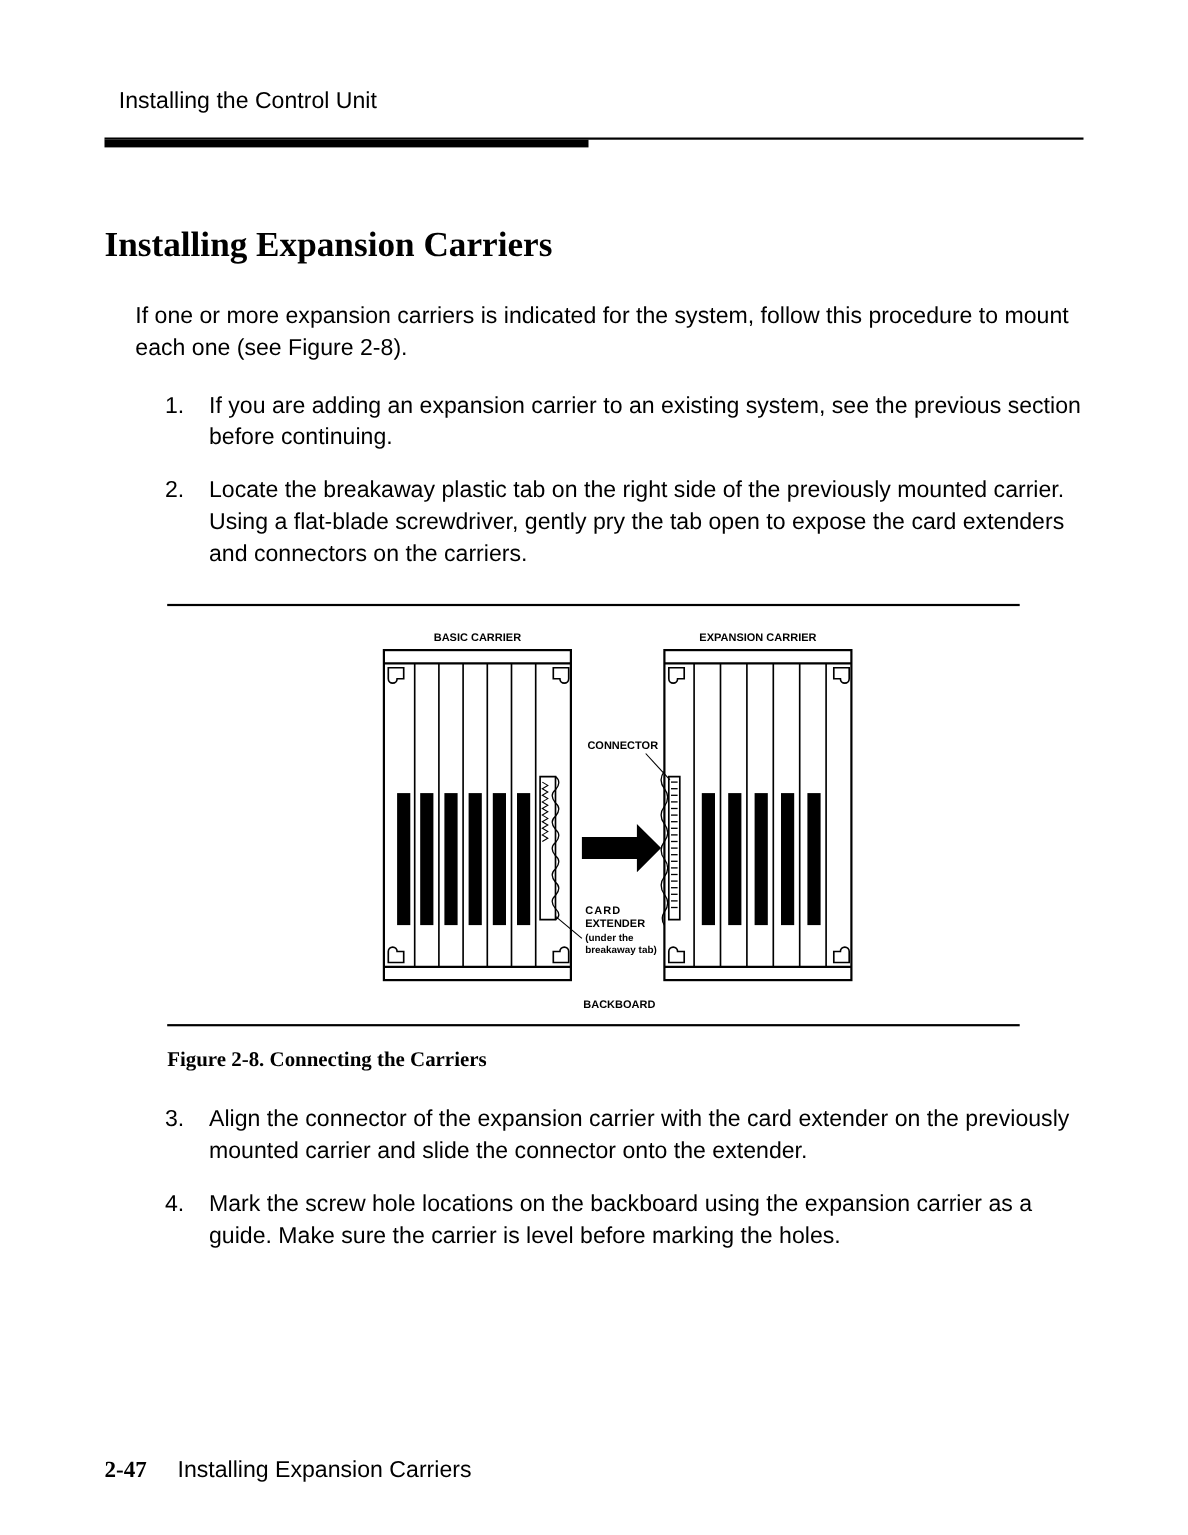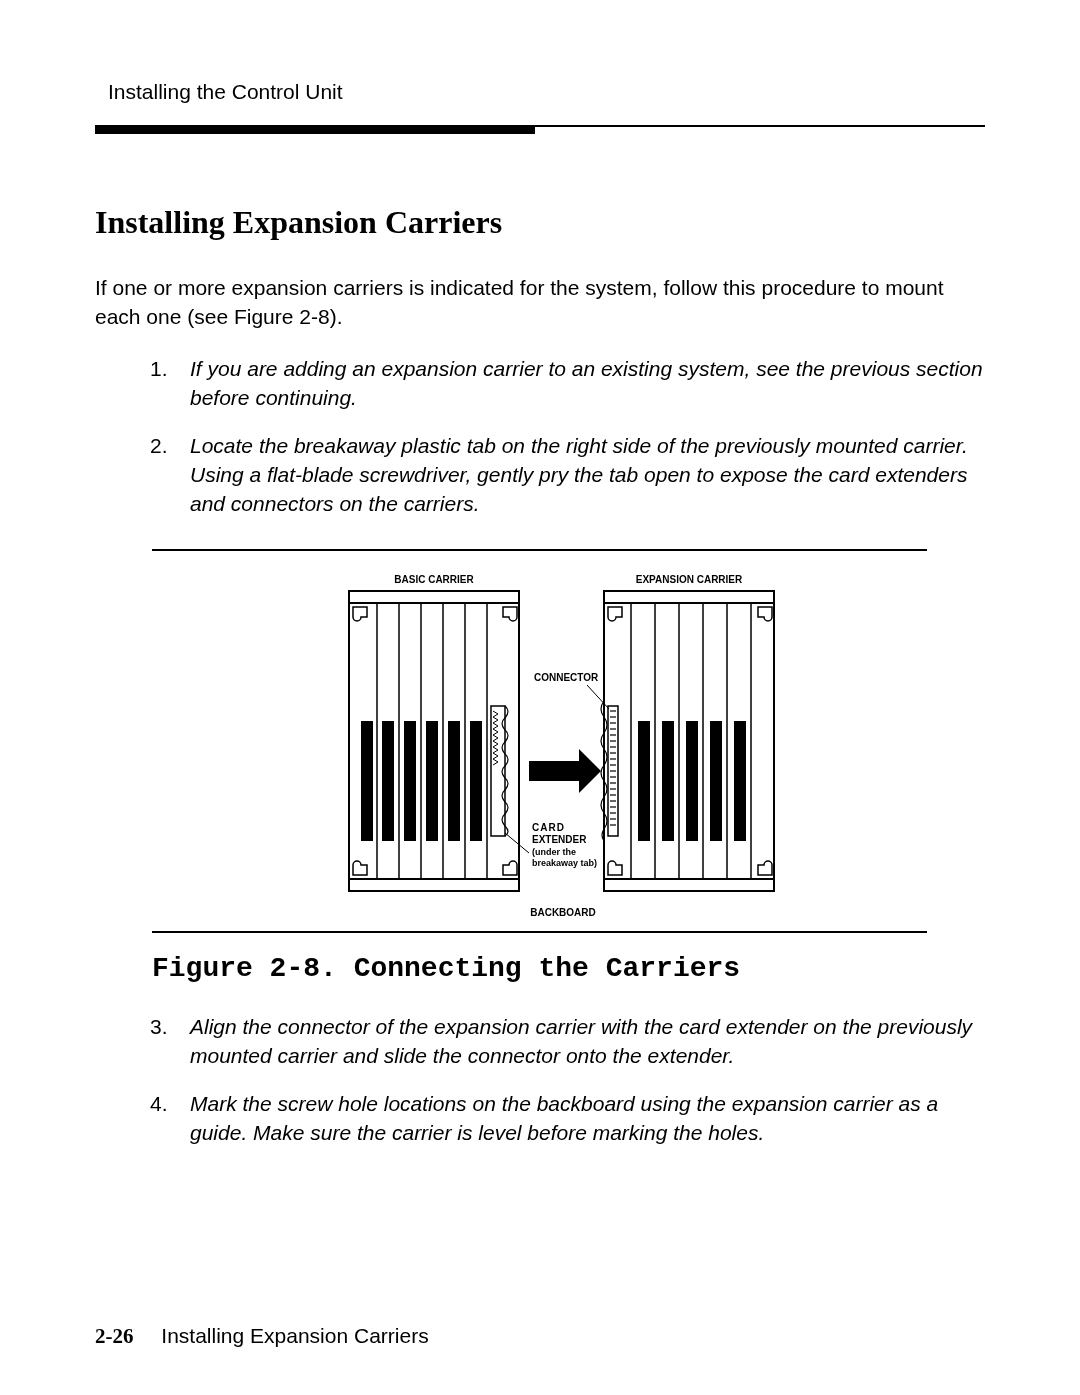--- a/index.html
+++ b/index.html
@@ -39,58 +39,58 @@
     }
     .main-heading {
       font-family: "Palatino Linotype", "Book Antiqua", Palatino, serif;
       font-size: 32px;
       font-weight: bold;
       margin-bottom: 32px;
     }
     .intro {
       font-size: 21px;
       line-height: 1.4;
+      margin-left: 28px;
       margin-bottom: 22px;
     }
     ol.steps {
       list-style: none;
       margin-left: 55px;
       margin-bottom: 20px;
     }
     ol.steps li {
       font-size: 21px;
       line-height: 1.4;
       margin-bottom: 18px;
       display: flex;
     }
     ol.steps li .num {
       width: 40px;
       flex-shrink: 0;
     }
     ol.steps li .txt {
       flex: 1;
-      font-style: italic;
     }
     .figure-wrap {
       margin-left: 57px;
       margin-top: 30px;
     }
     .fig-hr {
       border: none;
       border-top: 2px solid #000;
       width: 775px;
       margin-bottom: 20px;
     }
     .figure-svg {
       display: block;
       margin: 0 auto;
     }
     .fig-caption {
-      font-family: Liberation Mono, monospace;
-      font-size: 28px;
+      font-family: Liberation Serif, serif;
+      font-size: 19px;
       font-weight: bold;
       margin-top: 6px;
       margin-bottom: 28px;
     }
     .footer {
       position: absolute;
       bottom: 46px;
       left: 95px;
       font-size: 21px;
     }
@@ -231,15 +231,15 @@
     <span class="num">3.</span>
     <span class="txt">Align the connector of the expansion carrier with the card extender on the previously mounted carrier and slide the connector onto the extender.</span>
   </li>
   <li>
     <span class="num">4.</span>
     <span class="txt">Mark the screw hole locations on the backboard using the expansion carrier as a guide. Make sure the carrier is level before marking the holes.</span>
   </li>
 </ol>
 
 <div class="footer">
-  <span class="pagenum">2-26</span>
+  <span class="pagenum">2-47</span>
   <span>Installing Expansion Carriers</span>
 </div>
 
 </body></html>

